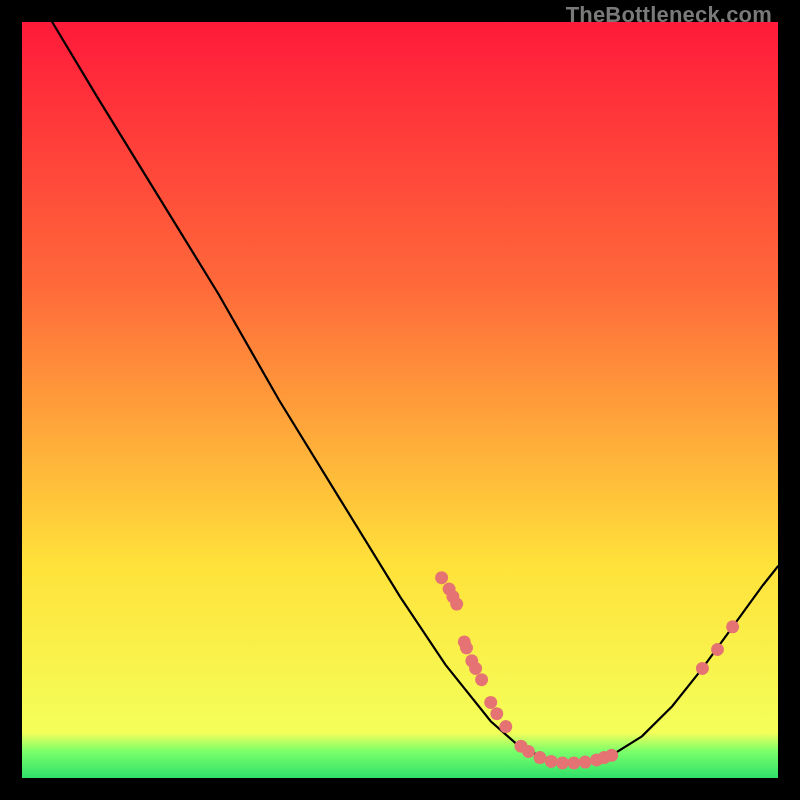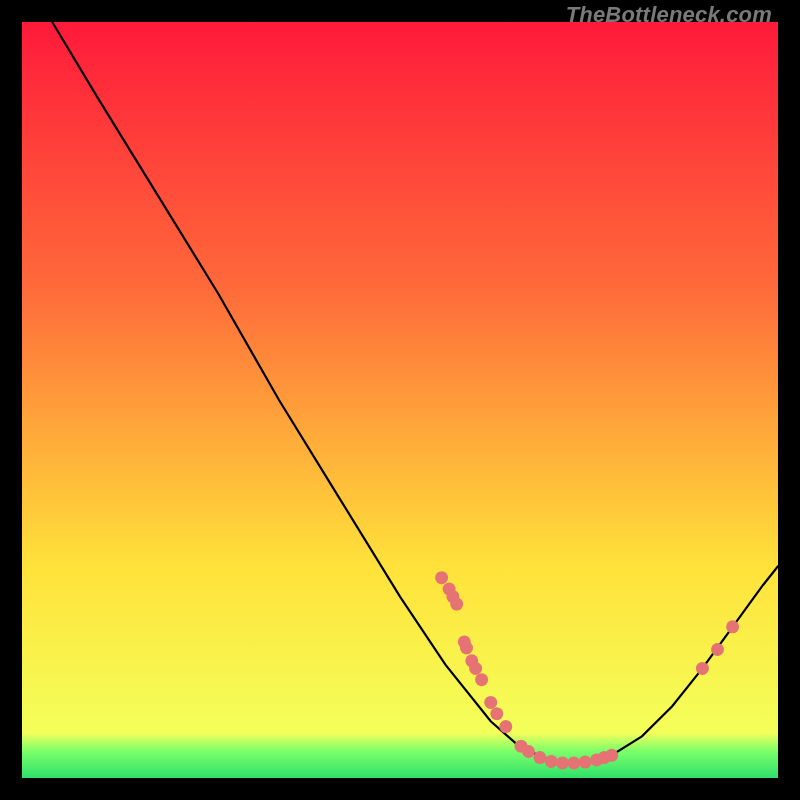--- a/index.html
+++ b/index.html
@@ -28,21 +28,20 @@
   }
   .watermark {
     position: absolute;
     top: 2px;
     right: 28px;
     color: #7a7a7a;
     font-size: 22px;
     font-weight: 600;
     letter-spacing: 0.2px;
     user-select: none;
-    font-style: italic;
   }
   svg { display: block; }
 </style>
 </head>
 <body>
 
 <div class="frame">
   <svg class="plot-area" viewBox="0 0 756 756" width="756" height="756" preserveAspectRatio="none">
     <defs>
       <linearGradient id="bg-grad" x1="0" y1="0" x2="0" y2="1">

